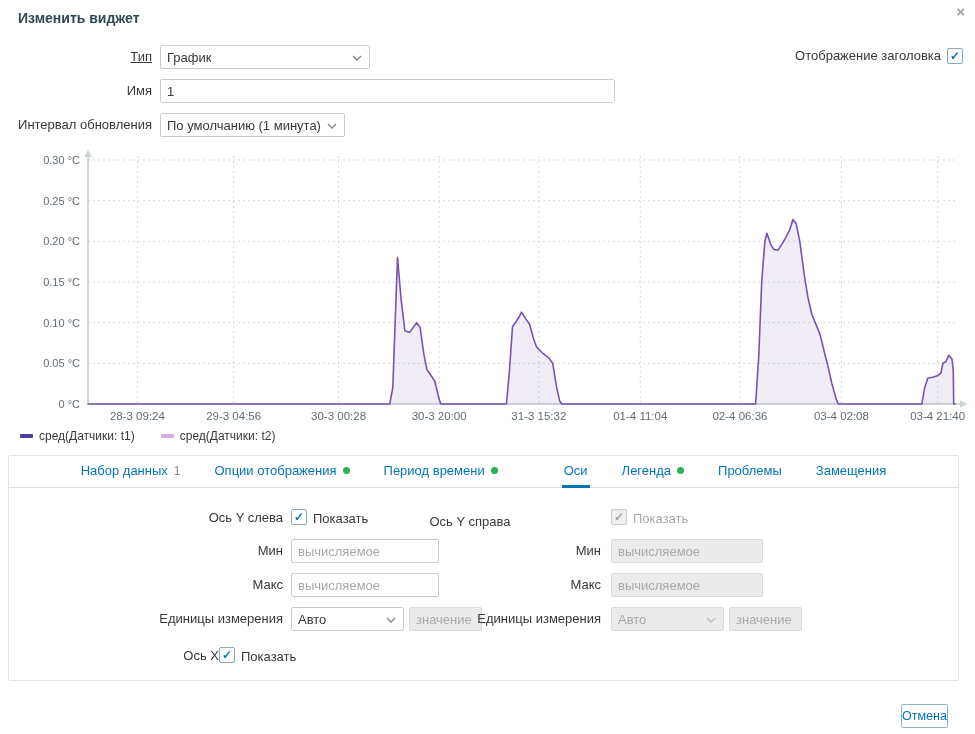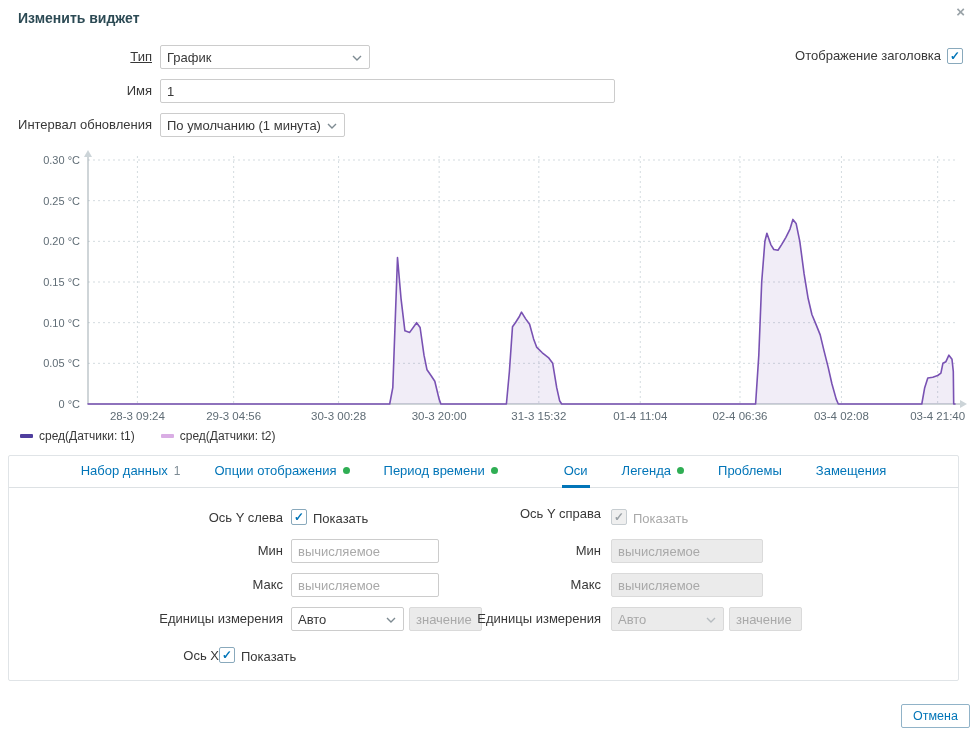--- a/index.html
+++ b/index.html
@@ -52,21 +52,21 @@
   .tab-badge { color:#7c8a93; font-size:12px; }
   .dot { width:7px; height:7px; border-radius:50%; background:#2fae54; display:inline-block; }
 
   .flbl { position:absolute; font-size:13px; color:#383838; text-align:right; line-height:24px; white-space:nowrap; }
   .flbl.disabled, .gray-text { color:#a9a9a9; }
   .cb-label { position:absolute; font-size:13px; line-height:17px; }
 
   .footer-btn { position:absolute; height:24px; border-radius:2px; font-family:"Liberation Sans", sans-serif;
                 font-size:12.5px; cursor:pointer; }
   .btn-primary { background:#0275b8; color:#fff; border:1px solid #0275b8; padding:0 14px; }
-  .btn-alt { background:#fff; color:#0275b8; border:1px solid #91b3c8; padding:0 11px; }
+  .btn-alt { background:#fff; color:#0275b8; border:1px solid #91b3c8; padding:0 0; }
 </style>
 </head>
 <body>
 
 <div class="dialog">
 
   <div class="dialog-title">Изменить виджет</div>
   <div class="close-btn">×</div>
 
   <div class="lbl" style="left:0;top:45px;width:152px;text-decoration:underline;">Тип</div>
@@ -188,21 +188,21 @@
 
     <div class="flbl" style="left:0;top:151px;width:274px;">Единицы измерения</div>
     <div class="sel" style="left:282px;top:151px;width:113px;">
       <span>Авто</span>
       <svg class="chev" width="10" height="6">
           <polyline points="1,1 5,5 9,1" stroke="#7e8b92" stroke-width="1.4" fill="none"></polyline>
         </svg>
     </div>
     <input class="inp" style="left: 400px; top: 151px; width: 73px;" disabled="" placeholder="значение">
 
-    <div class="flbl" style="left:330px;top:46px;width:262px;">Ось Y справа</div>
+    <div class="flbl" style="left:330px;top:54px;width:262px;text-align:center;">Ось Y справа</div>
     <span class="checkbox disabled" style="left:602px;top:53px;">
         <span class="check">✓</span>
       </span>
     <span class="cb-label gray-text" style="left:624px;top:54px;">Показать</span>
 
     <div class="flbl" style="left:330px;top:83px;width:262px;">Мин</div>
     <input class="inp" style="left: 602px; top: 83px; width: 152px;" disabled="" placeholder="вычисляемое">
 
     <div class="flbl" style="left:330px;top:117px;width:262px;">Макс</div>
     <input class="inp" style="left: 602px; top: 117px; width: 152px;" disabled="" placeholder="вычисляемое">

